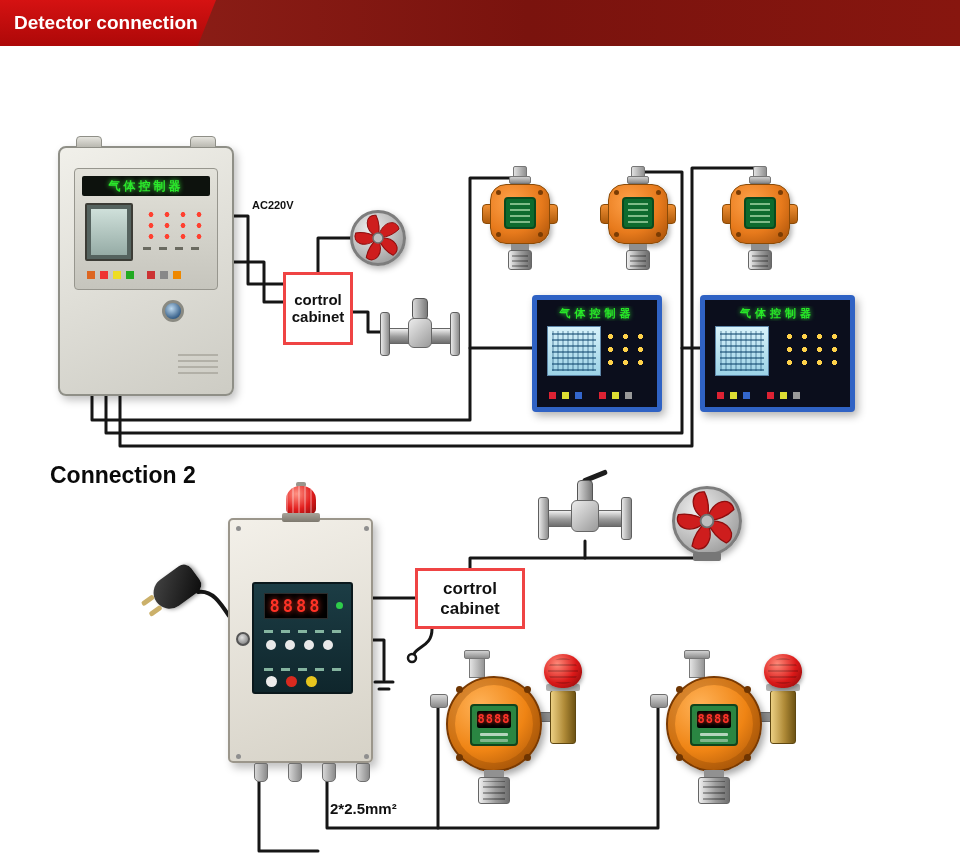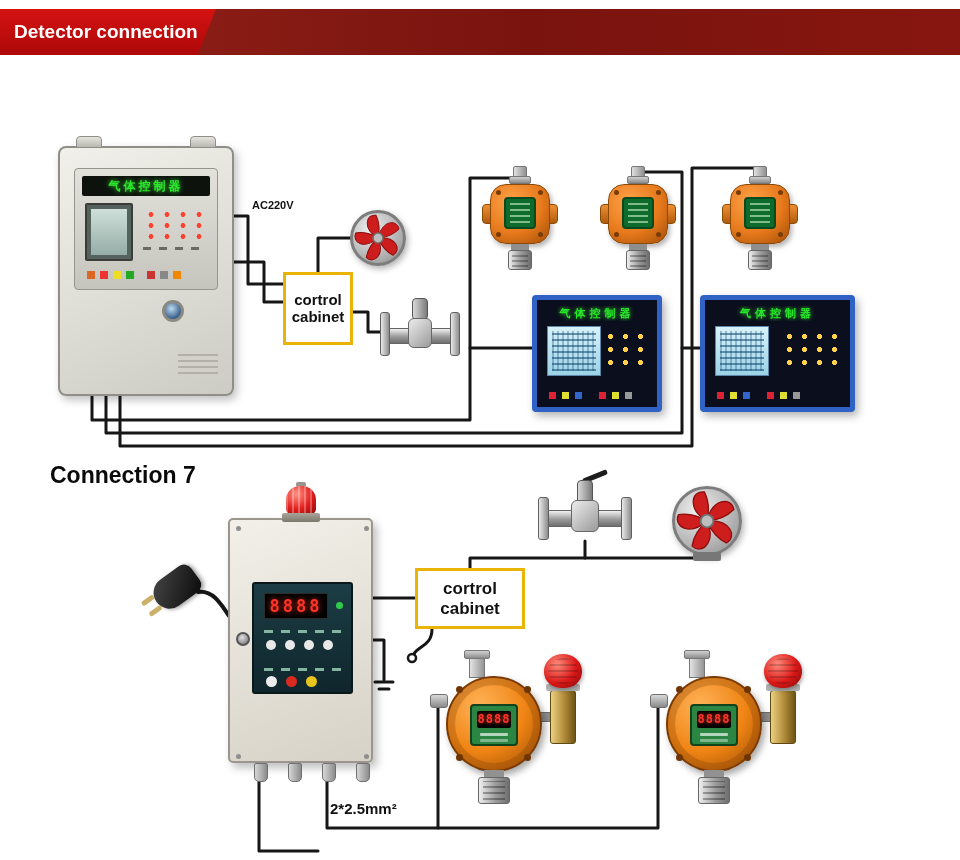--- a/index.html
+++ b/index.html
@@ -1,21 +1,21 @@
 <!DOCTYPE html>
 <html><head>
 <meta charset="utf-8">
 <style>
   *{box-sizing:border-box;margin:0;padding:0}
   html,body{width:960px;height:860px;overflow:hidden}
   body{font-family:"Liberation Sans",sans-serif;background:#fff;position:relative}
   .page{position:absolute;left:0;top:0;width:960px;height:860px;background:#fff;overflow:hidden}
 
   
-  .banner{position:absolute;left:0;top:9px;width:960px;height:46px;background:linear-gradient(90deg,#93221a,#7a130e 55%,#87160f)}
+  .banner{position:absolute;left:0;top:0;width:960px;height:46px;background:linear-gradient(90deg,#93221a,#7a130e 55%,#87160f)}
   .ribbon{position:absolute;left:0;top:0;height:46px;width:216px;background:linear-gradient(180deg,#d51212,#ad0808);clip-path:polygon(0 0,100% 0,91.5% 100%,0 100%);color:#fff;font-size:19px;font-weight:bold;line-height:46px;padding-left:14px;white-space:nowrap}
 
   .h1{position:absolute;font-size:23px;font-weight:bold;color:#0a0a0a;z-index:3}
   .h1a{left:28px;top:88px}
   .h1b{left:50px;top:462px}
 
   .wires{position:absolute;left:0;top:0;z-index:1}
   .dev{position:absolute;z-index:2}
   .lbl{position:absolute;z-index:3;font-weight:bold;color:#111}
   .lbl-ac{left:252px;top:199px;font-size:11px}
@@ -36,21 +36,21 @@
   .c1-vents{position:absolute;left:118px;top:206px;width:40px;height:20px;background:repeating-linear-gradient(0deg,#b2b0a7 0 2px,transparent 2px 6px)}
 
   
   .fan{border-radius:50%;background:radial-gradient(circle at 35% 32%,#efefef,#b9b9b9 55%,#8a8a8a);border:3px solid #7d7d7d;box-shadow:2px 3px 6px rgba(0,0,0,.3)}
   .fan svg{position:absolute;inset:0;width:100%;height:100%}
   .fan1{left:350px;top:210px;width:56px;height:56px}
   .fan2{left:672px;top:486px;width:70px;height:70px}
   .fan .foot{position:absolute;left:50%;transform:translateX(-50%);bottom:-8px;width:28px;height:9px;background:#777;border-radius:2px}
 
   
-  .cab{position:absolute;z-index:2;background:#fff;border:3px solid #eab308;display:flex;flex-direction:column;align-items:center;justify-content:center;font-weight:bold;color:#111;line-height:1.12;text-align:center}
+  .cab{position:absolute;z-index:2;background:#fff;border:3px solid #ef4444;display:flex;flex-direction:column;align-items:center;justify-content:center;font-weight:bold;color:#111;line-height:1.12;text-align:center}
   .cab1{left:283px;top:272px;width:70px;height:73px;font-size:15px}
   .cab2{left:415px;top:568px;width:110px;height:61px;font-size:17px}
 
   
   .valve .pipe{position:absolute;background:linear-gradient(#f0f0f0,#9b9b9b 55%,#6f6f6f);border:1px solid #666;border-radius:3px}
   .valve .flange{position:absolute;background:linear-gradient(90deg,#e9e9e9,#8d8d8d);border:1px solid #5f5f5f;border-radius:3px}
   .valve .vbody{position:absolute;background:linear-gradient(135deg,#ececec,#9a9a9a);border:1px solid #666;border-radius:6px}
   .valve .act{position:absolute;background:linear-gradient(90deg,#d9d9d9,#7b7b7b);border:1px solid #555;border-radius:4px}
   .valve .lever{position:absolute;background:#1d1d1d;border-radius:2px}
   .valve1{left:380px;top:298px;width:80px;height:70px}
@@ -144,21 +144,21 @@
 <body>
 
 <div class="page">
 
   <div class="banner">
     <div class="ribbon">
       <span>Detector connection</span>
     </div>
   </div>
 
-  <div class="h1 h1b">Connection 7</div>
+  <div class="h1 h1b">Connection 2</div>
 
   <svg class="wires" width="960" height="860" viewBox="0 0 960 860">
     <g fill="none" stroke="#161616" stroke-width="3" stroke-linejoin="round" stroke-linecap="round">
 
       <polyline points="234,216 248,216 248,284 283,284"></polyline>
       <polyline points="234,262 264,262 264,302 283,302"></polyline>
       <polyline points="318,272 318,238 352,238"></polyline>
       <polyline points="353,312 368,312 368,332 381,332"></polyline>
       <polyline points="92,394 92,420 470,420 470,178 520,178"></polyline>
       <polyline points="106,394 106,433 682,433 682,172 638,172"></polyline>

